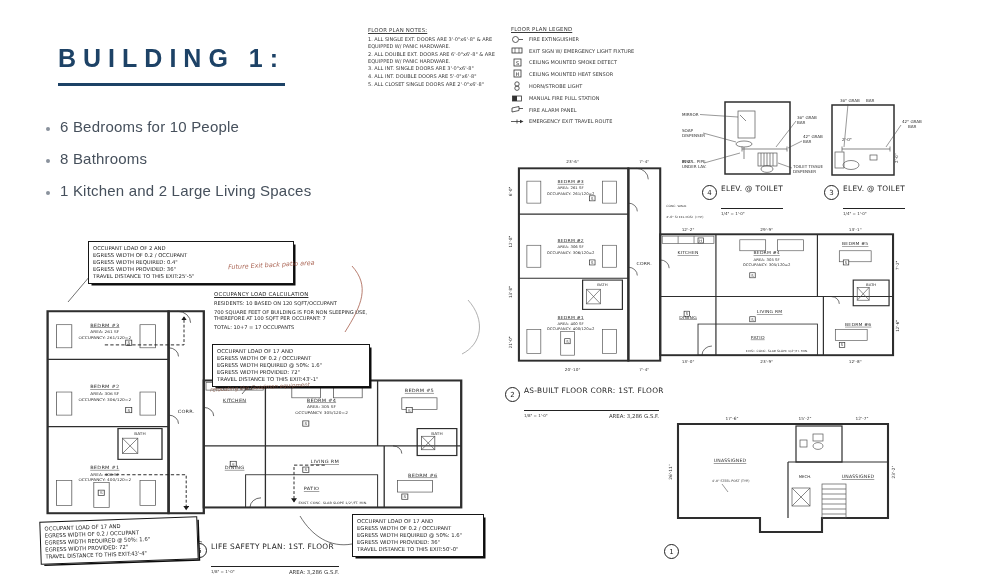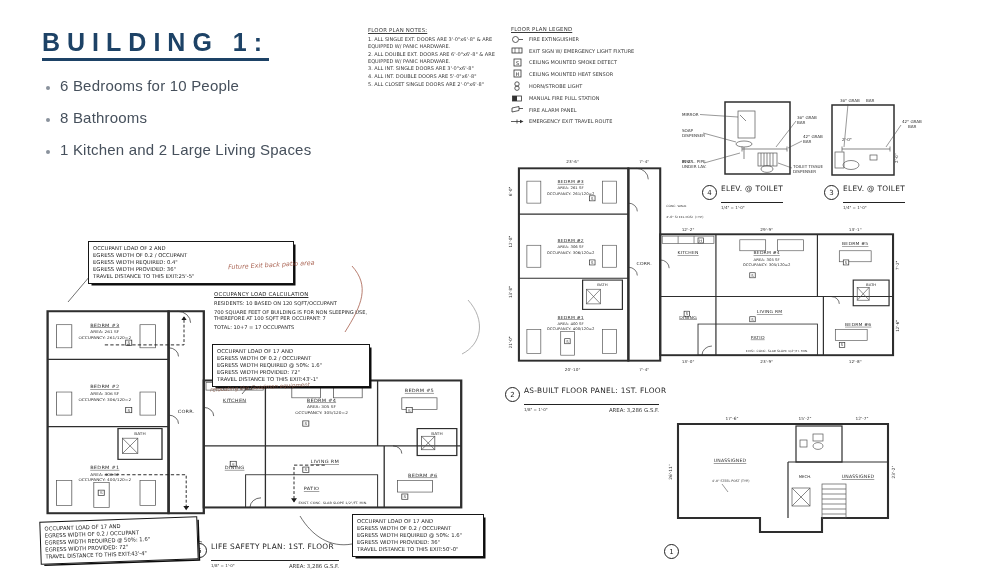--- a/index.html
+++ b/index.html
@@ -1,21 +1,21 @@
 <!DOCTYPE html>
 <html><head>
 <meta charset="utf-8">
 <style>
   html,body{margin:0;padding:0;background:#fff;width:984px;height:580px;position:relative;
     font-family:"Liberation Sans",sans-serif;color:#2e2e2e;overflow:hidden;}
   .abs{position:absolute;}
   
   .hdr{left:42px;top:28px;}
-  .hdr h1{margin:0;font-size:25px;font-weight:bold;letter-spacing:7px;color:#1d4266;
-    border-bottom:3px solid #1d4266;display:inline-block;padding-bottom:1px;font-family:"Liberation Sans",sans-serif;}
+  .hdr h1{margin:16px;font-size:25px;font-weight:bold;letter-spacing:7px;color:#1d4266;
+    border-bottom:3px solid #1d4266;display:inline-block;padding-bottom:10px;font-family:"Liberation Sans",sans-serif;}
   .hdr ul{margin:16px 10px 0 4px;padding:0 0 0 14px;}
   .hdr li{font-size:15px;color:#46505c;margin-bottom:15px;letter-spacing:.2px;}
   .hdr li::marker{color:#8a929c;font-size:12px;}
   
   .arch{font-family:"DejaVu Sans",sans-serif;color:#3a3a3a;}
   .notes{left:368px;top:27px;width:138px;font-size:5px;line-height:1.35;}
   .notes .t,.legend .t,.occcalc .t{font-size:5.4px;text-decoration:underline;margin-bottom:2px;letter-spacing:.2px;}
   .notes .n{margin-bottom:1px;}
   .legend{left:511px;top:26px;width:146px;font-size:5px;}
   .lrow{display:flex;align-items:center;gap:5px;margin:2.6px 0;line-height:1.2;}
@@ -25,21 +25,21 @@
     font-size:5.3px;line-height:1.34;z-index:4;font-family:"DejaVu Sans",sans-serif;color:#1d1d1d;
     box-shadow:2.5px 2.5px 0 -1px #0c0c0c;}
   .occcalc{position:absolute;left:214px;top:291px;width:154px;font-size:5.1px;line-height:1.3;z-index:4;color:#2a2a2a;}
   .occcalc p{margin:0 0 2px 0;}
   
   .ptitle{position:absolute;display:flex;gap:4px;z-index:4;font-family:"DejaVu Sans",sans-serif;}
   .ptitle .num{width:13px;height:13px;border:1.2px solid #222;border-radius:50%;font-size:7px;
     display:flex;align-items:center;justify-content:center;flex:none;margin-top:1px;color:#222;}
   .ptitle .col{display:flex;flex-direction:column;}
   .ptitle .tt{font-size:7.4px;color:#1c1c1c;letter-spacing:.3px;border-bottom:1.4px solid #222;
-    padding-bottom:9px;white-space:nowrap;}
+    padding-bottom:15px;white-space:nowrap;}
   .ptitle .sub{display:flex;justify-content:space-between;gap:10px;font-size:4px;color:#333;margin-top:1.5px;}
   .ptitle .area{font-size:5.4px;}
   
   .hand{position:absolute;font-family:"DejaVu Sans",sans-serif;font-style:italic;color:#9a4733;
     z-index:5;transform:rotate(-3deg);opacity:.85;}
   
   svg{position:absolute;overflow:visible;}
   svg text{font-family:"DejaVu Sans",sans-serif;fill:#2e2e2e;}
   .walls rect,.walls line,.walls path{fill:none;stroke:#2e2e2e;stroke-width:2.1;}
   .walls .in{stroke-width:1.2;}
@@ -350,21 +350,21 @@
     <text class="dim" transform="rotate(-90 398 126)" x="398" y="126">7'-2"</text>
     <text class="dim" transform="rotate(-90 398 192)" x="398" y="192">12'-6"</text>
     <text class="dim" x="186" y="233">13'-0"</text>
     <text class="dim" x="265" y="233">23'-9"</text>
     <text class="dim" x="354" y="233">12'-8"</text>
   </g>
 </svg>
 <div class="ptitle" style="left:505px;top:386px">
   <div class="num">2</div>
   <div class="col" style="width:135px">
-    <div class="tt">AS-BUILT FLOOR PANEL: 1ST. FLOOR</div>
+    <div class="tt">AS-BUILT FLOOR CORR: 1ST. FLOOR</div>
     <div class="sub">
       <span>1/8" = 1'-0"</span>
       <span class="area">AREA: 3,286 G.S.F.</span>
     </div>
   </div>
 </div>
 
 <svg style="left:30px;top:292px;z-index:2" width="440" height="252" viewBox="0 0 400 262" preserveAspectRatio="none">
   <defs>
     <marker id="arrLS" markerWidth="6" markerHeight="6" refX="4" refY="3" orient="auto">

